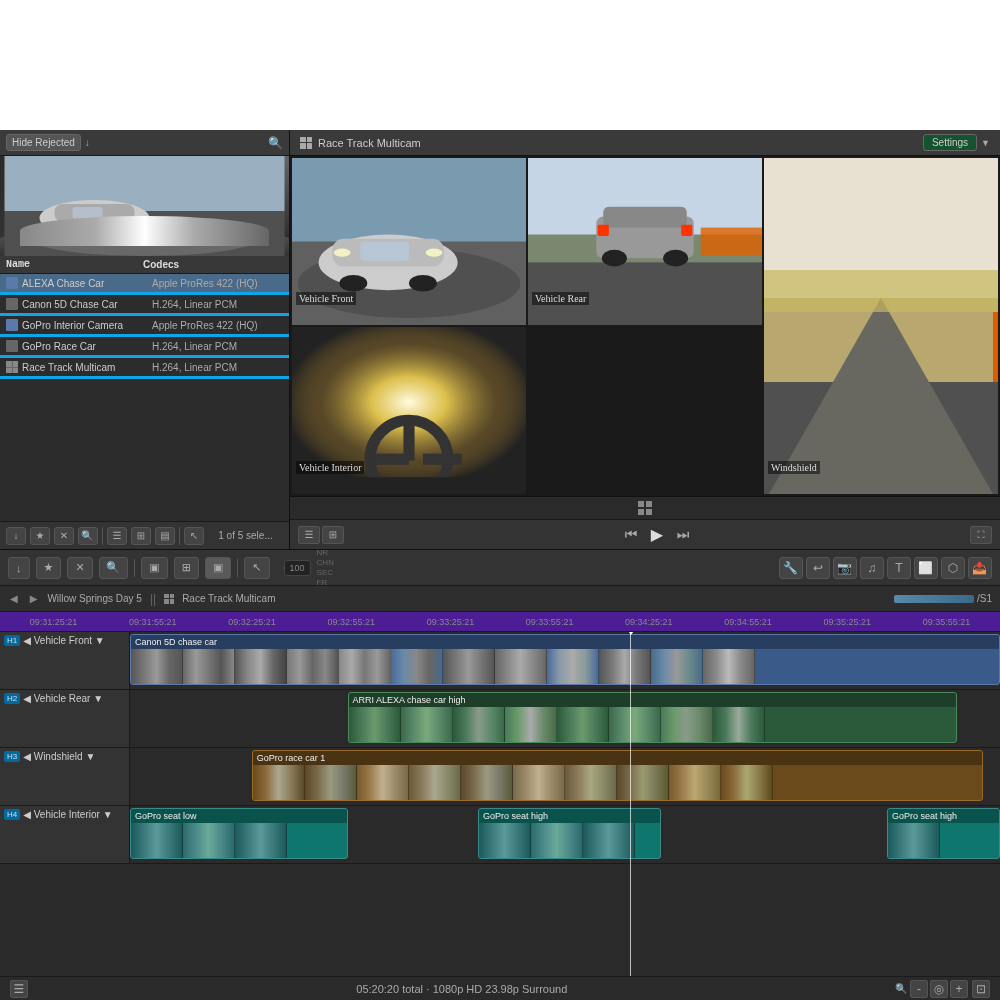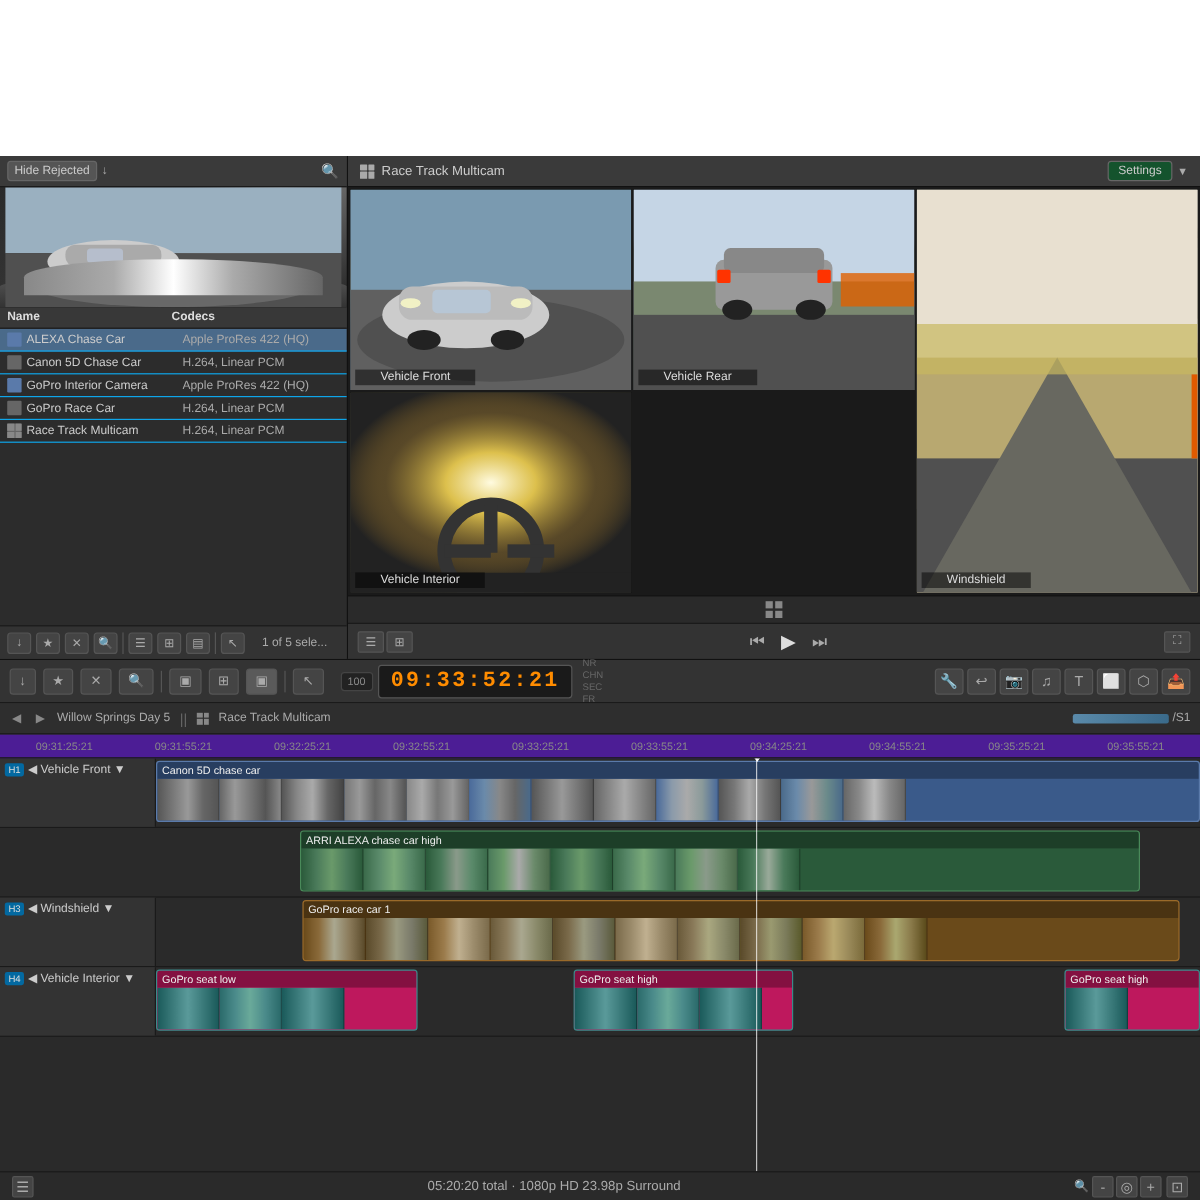--- a/index.html
+++ b/index.html
@@ -117,33 +117,33 @@
     
     .list-headers {
       display: flex;
       background: #383838;
       border-bottom: 1px solid #1a1a1a;
       padding: 3px 6px;
       font-size: 10px;
       color: #aaa;
     }
 
-    .col-name { width: 137px; font-weight: bold; color: #ddd; }
+    .col-name { width: 137px; font-weight: bold; color: #ddd; font-family: Liberation Mono, monospace; }
     .col-codecs { flex: 1; font-weight: bold; color: #ddd; }
 
     
     .media-list {
       flex: 1;
       overflow-y: auto;
     }
 
     .media-item {
       display: flex;
       padding: 3px 6px;
-      border-bottom: 1px solid #0ea5e9;
+      border-bottom: 3px solid #0ea5e9;
       cursor: pointer;
       align-items: center;
     }
     .media-item.selected { background: #4a6a8a; }
 
     .media-item-icon {
       width: 12px;
       height: 12px;
       background: #888;
       margin-right: 4px;
@@ -274,26 +274,27 @@
       cursor: pointer;
     }
 
     .cam-cell:last-child {
       grid-column: 3;
       grid-row: 1 / 3;
     }
 
     .cam-label {
       position: absolute;
-      bottom: 4px;
+      bottom: 20px;
       left: 4px;
       font-size: 10px;
       color: #ddd;
       background: rgba(0,0,0,0.5);
-      padding: 1px 21px;
+      padding: 1px 3px;
+      font-family: Liberation Serif, serif;
     }
 
     
     .viewer-controls {
       background: #333;
       padding: 4px 8px;
       display: flex;
       align-items: center;
       justify-content: space-between;
       border-top: 1px solid #1a1a1a;
@@ -566,21 +567,21 @@
       height: 100%;
       background: #444;
       border-right: 1px solid rgba(0,0,0,0.3);
       flex-shrink: 0;
     }
 
     
     .clip-blue { background: #3a5a8a; border: 1px solid #5a7aaa; }
     .clip-green { background: #2a5a3a; border: 1px solid #4a8a5a; }
     .clip-orange { background: #6a4a1a; border: 1px solid #9a6a2a; }
-    .clip-teal { background: #be185d; border: 1px solid #3a8a8a; }
+    .clip-teal { background: #0f766e; border: 1px solid #3a8a8a; }
 
     .clip-thumb-car1 { background: linear-gradient(90deg, #555, #777, #999, #666, #555); }
 
     
     .status-bar {
       background: #2a2a2a;
       height: 24px;
       display: flex;
       align-items: center;
       justify-content: center;
@@ -933,21 +934,20 @@
     <button class="tl-btn">✕</button>
     <button class="tl-btn">🔍</button>
     <div class="divider"></div>
     <button class="tl-btn">▣</button>
     <button class="tl-btn">⊞</button>
     <button class="tl-btn active">▣</button>
     <div class="divider"></div>
     <button class="tl-btn">↖</button>
 
     <span class="timecode-prefix" style="font-size:9px;margin-left:8px;">100</span>
-    <div class="timecode-display">09:33:52:21</div>
     <div style="display:flex;flex-direction:column;margin-left:2px;gap:1px;">
       <span style="font-size:8px;color:#666;">NR</span>
       <span style="font-size:8px;color:#666;">CHN</span>
       <span style="font-size:8px;color:#666;">SEC</span>
       <span style="font-size:8px;color:#666;">FR</span>
     </div>
 
     <div class="tl-tools">
       <button class="tool-btn">🔧</button>
       <button class="tool-btn">↩</button>
@@ -1025,20 +1025,26 @@
               <div class="clip-thumb" style="background:linear-gradient(90deg,#4a6a9a,#8a9aaa,#aaa,#8a9a9a,#4a6a9a);"></div>
               <div class="clip-thumb" style="background:linear-gradient(90deg,#555,#777,#aaa,#777,#555);"></div>
               <div class="clip-thumb" style="background:linear-gradient(90deg,#4a6a8a,#6a8aaa,#999,#6a8a8a,#4a6a8a);"></div>
               <div class="clip-thumb" style="background:linear-gradient(90deg,#666,#888,#bbb,#888,#666);"></div>
             </div>
           </div>
         </div>
       </div>
 
       <div class="track-row">
+        <div class="track-header">
+          <div class="track-name">
+            <span class="track-badge">H2</span>
+            <span>◀ Vehicle Rear ▼</span>
+          </div>
+        </div>
         <div class="track-content" style="position:relative;">
 
           <div class="clip clip-green" style="left:25%;right:5%;top:2px;bottom:2px;">
             <div class="clip-label">ARRI ALEXA chase car high</div>
             <div class="clip-thumbnails">
               <div class="clip-thumb" style="background:linear-gradient(90deg,#2a5a3a,#4a7a5a,#6a9a6a,#4a7a5a,#2a5a3a);"></div>
               <div class="clip-thumb" style="background:linear-gradient(90deg,#3a6a4a,#5a8a6a,#7aaa7a,#5a8a6a,#3a6a4a);"></div>
               <div class="clip-thumb" style="background:linear-gradient(90deg,#2a5a3a,#4a7a5a,#8a9a8a,#5a8a6a,#3a6a4a);"></div>
               <div class="clip-thumb" style="background:linear-gradient(90deg,#4a7a5a,#6a9a6a,#aaa,#6a8a6a,#4a6a4a);"></div>
               <div class="clip-thumb" style="background:linear-gradient(90deg,#2a5a3a,#4a7a5a,#6a9a6a,#4a7a5a,#2a5a3a);"></div>

